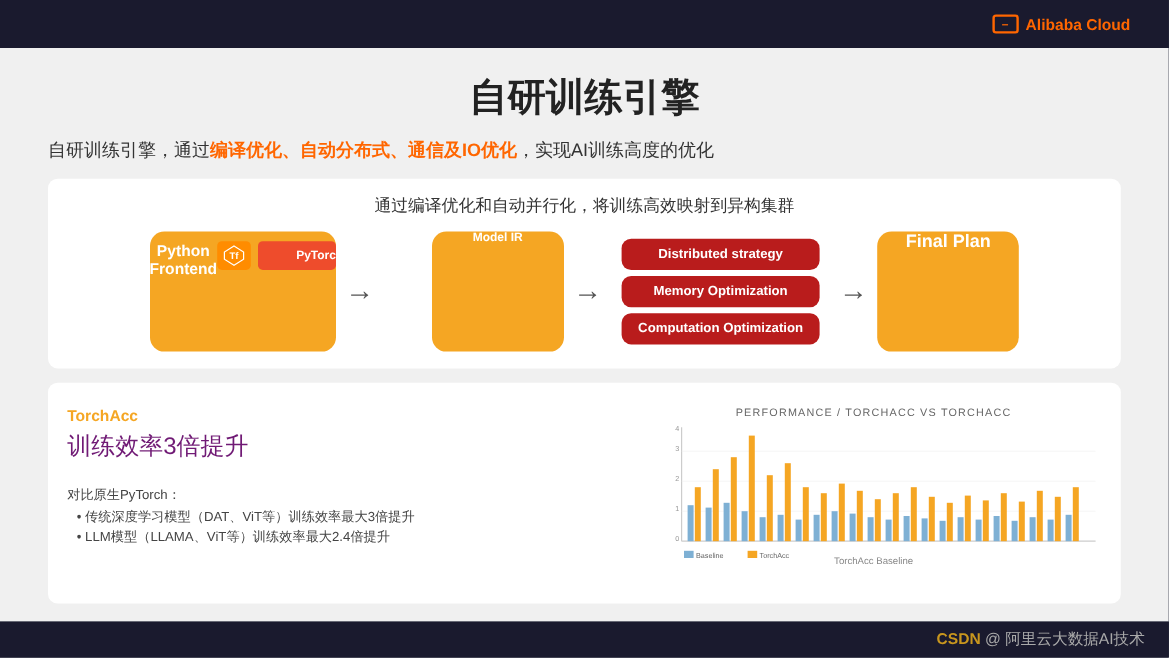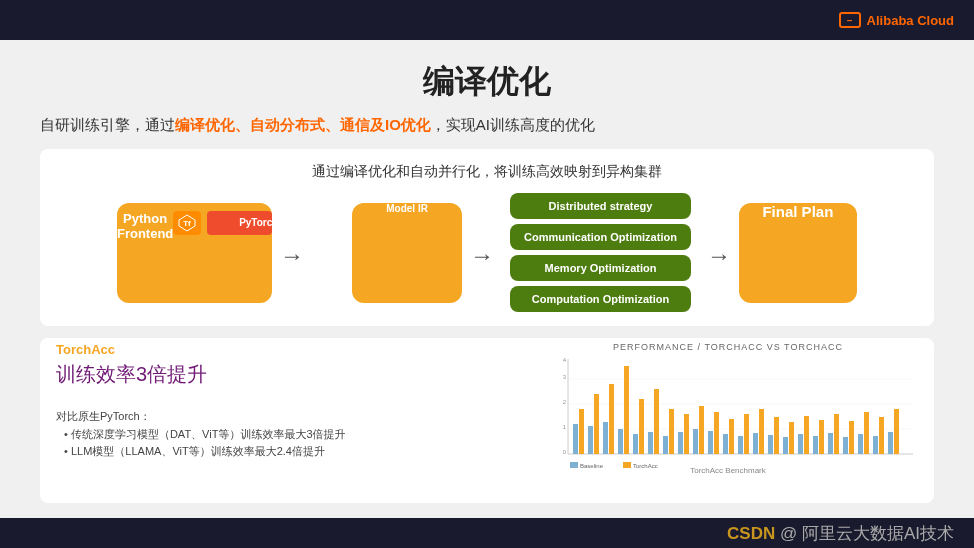--- a/index.html
+++ b/index.html
@@ -19,21 +19,21 @@
       display: flex;
       flex-direction: column;
     }
     
     .top-bar {
       background: #1a1a2e;
       height: 40px;
       display: flex;
       align-items: center;
       justify-content: flex-end;
-      padding: 0 20px;
+      padding: 0 32px;
     }
     .alibaba-logo {
       display: flex;
       align-items: center;
       gap: 6px;
       color: #ff6600;
       font-size: 13px;
       font-weight: bold;
     }
     .alibaba-icon {
@@ -179,36 +179,36 @@
       flex-shrink: 0;
     }
     
     .stack-container {
       display: flex;
       flex-direction: column;
       gap: 5px;
       margin: 0 8px;
     }
     .stack-box {
-      background: #4d7c0f;
+      background: #b91c1c;
       border-radius: 8px;
       color: white;
       font-size: 11px;
       font-weight: 600;
       padding: 7px 14px;
       text-align: center;
       white-space: nowrap;
     }
     
     .bottom-section {
       display: flex;
       gap: 16px;
       background: #fff;
       border-radius: 8px;
-      padding: 4px 16px;
+      padding: 20px 16px;
       flex: 1;
       overflow: hidden;
     }
     .bottom-left {
       flex: 1;
     }
     .torchacc-label {
       color: #f5a623;
       font-size: 13px;
       font-weight: bold;
@@ -254,42 +254,42 @@
     .footer-bar {
       background: #1a1a2e;
       height: 30px;
       display: flex;
       align-items: center;
       justify-content: flex-end;
       padding: 0 20px;
     }
     .footer-text {
       color: #aaa;
-      font-size: 17px;
+      font-size: 13px;
     }
     .csdn-label {
       color: #c8961e;
       font-weight: bold;
     }
   </style>
 </head>
 <body>
 
 <div class="slide">
 
   <div class="top-bar">
     <div class="alibaba-logo">
       <div class="alibaba-icon"></div>
       <span>Alibaba Cloud</span>
     </div>
   </div>
 
   <div class="main-content">
 
-    <div class="page-title">编译优化</div>
+    <div class="page-title">自研训练引擎</div>
 
     <div class="subtitle-line">
       <span>自研训练引擎，通过</span><span class="highlight">编译优化、自动分布式、通信及IO优化</span><span>，实现AI训练高度的优化</span>
     </div>
 
     <div class="diagram-box">
       <div class="diagram-title">通过编译优化和自动并行化，将训练高效映射到异构集群</div>
       <div class="diagram-flow">
 
         <div class="flow-box box-python">
@@ -311,21 +311,20 @@
         <div class="arrow">→</div>
 
         <div class="flow-box box-model">
           <span>Model IR</span>
         </div>
 
         <div class="arrow">→</div>
 
         <div class="stack-container">
           <div class="stack-box">Distributed strategy</div>
-          <div class="stack-box">Communication Optimization</div>
           <div class="stack-box">Memory Optimization</div>
           <div class="stack-box">Computation Optimization</div>
         </div>
 
         <div class="arrow">→</div>
 
         <div class="flow-box box-final">
           <span>Final Plan</span>
         </div>
 
@@ -428,21 +427,21 @@
 
             <rect x="350" y="78" width="5" height="22" fill="#7eb0d4"></rect>
             <rect x="356" y="55" width="5" height="45" fill="#f5a623"></rect>
 
             <rect x="32" y="108" width="8" height="6" fill="#7eb0d4"></rect>
             <text x="42" y="114" font-size="6" fill="#666">Baseline</text>
             <rect x="85" y="108" width="8" height="6" fill="#f5a623"></rect>
             <text x="95" y="114" font-size="6" fill="#666">TorchAcc</text>
           </svg>
         </div>
-        <div style="text-align:center; font-size:8px; color:#888; margin-top:-8px;">TorchAcc Benchmark</div>
+        <div style="text-align:center; font-size:8px; color:#888; margin-top:-8px;">TorchAcc Baseline</div>
       </div>
     </div>
 
   </div>
 
   <div class="footer-bar">
     <div class="footer-text">
       <span class="csdn-label">CSDN</span>
       <span> @</span>
       <span>阿里云大数据AI技术</span>

